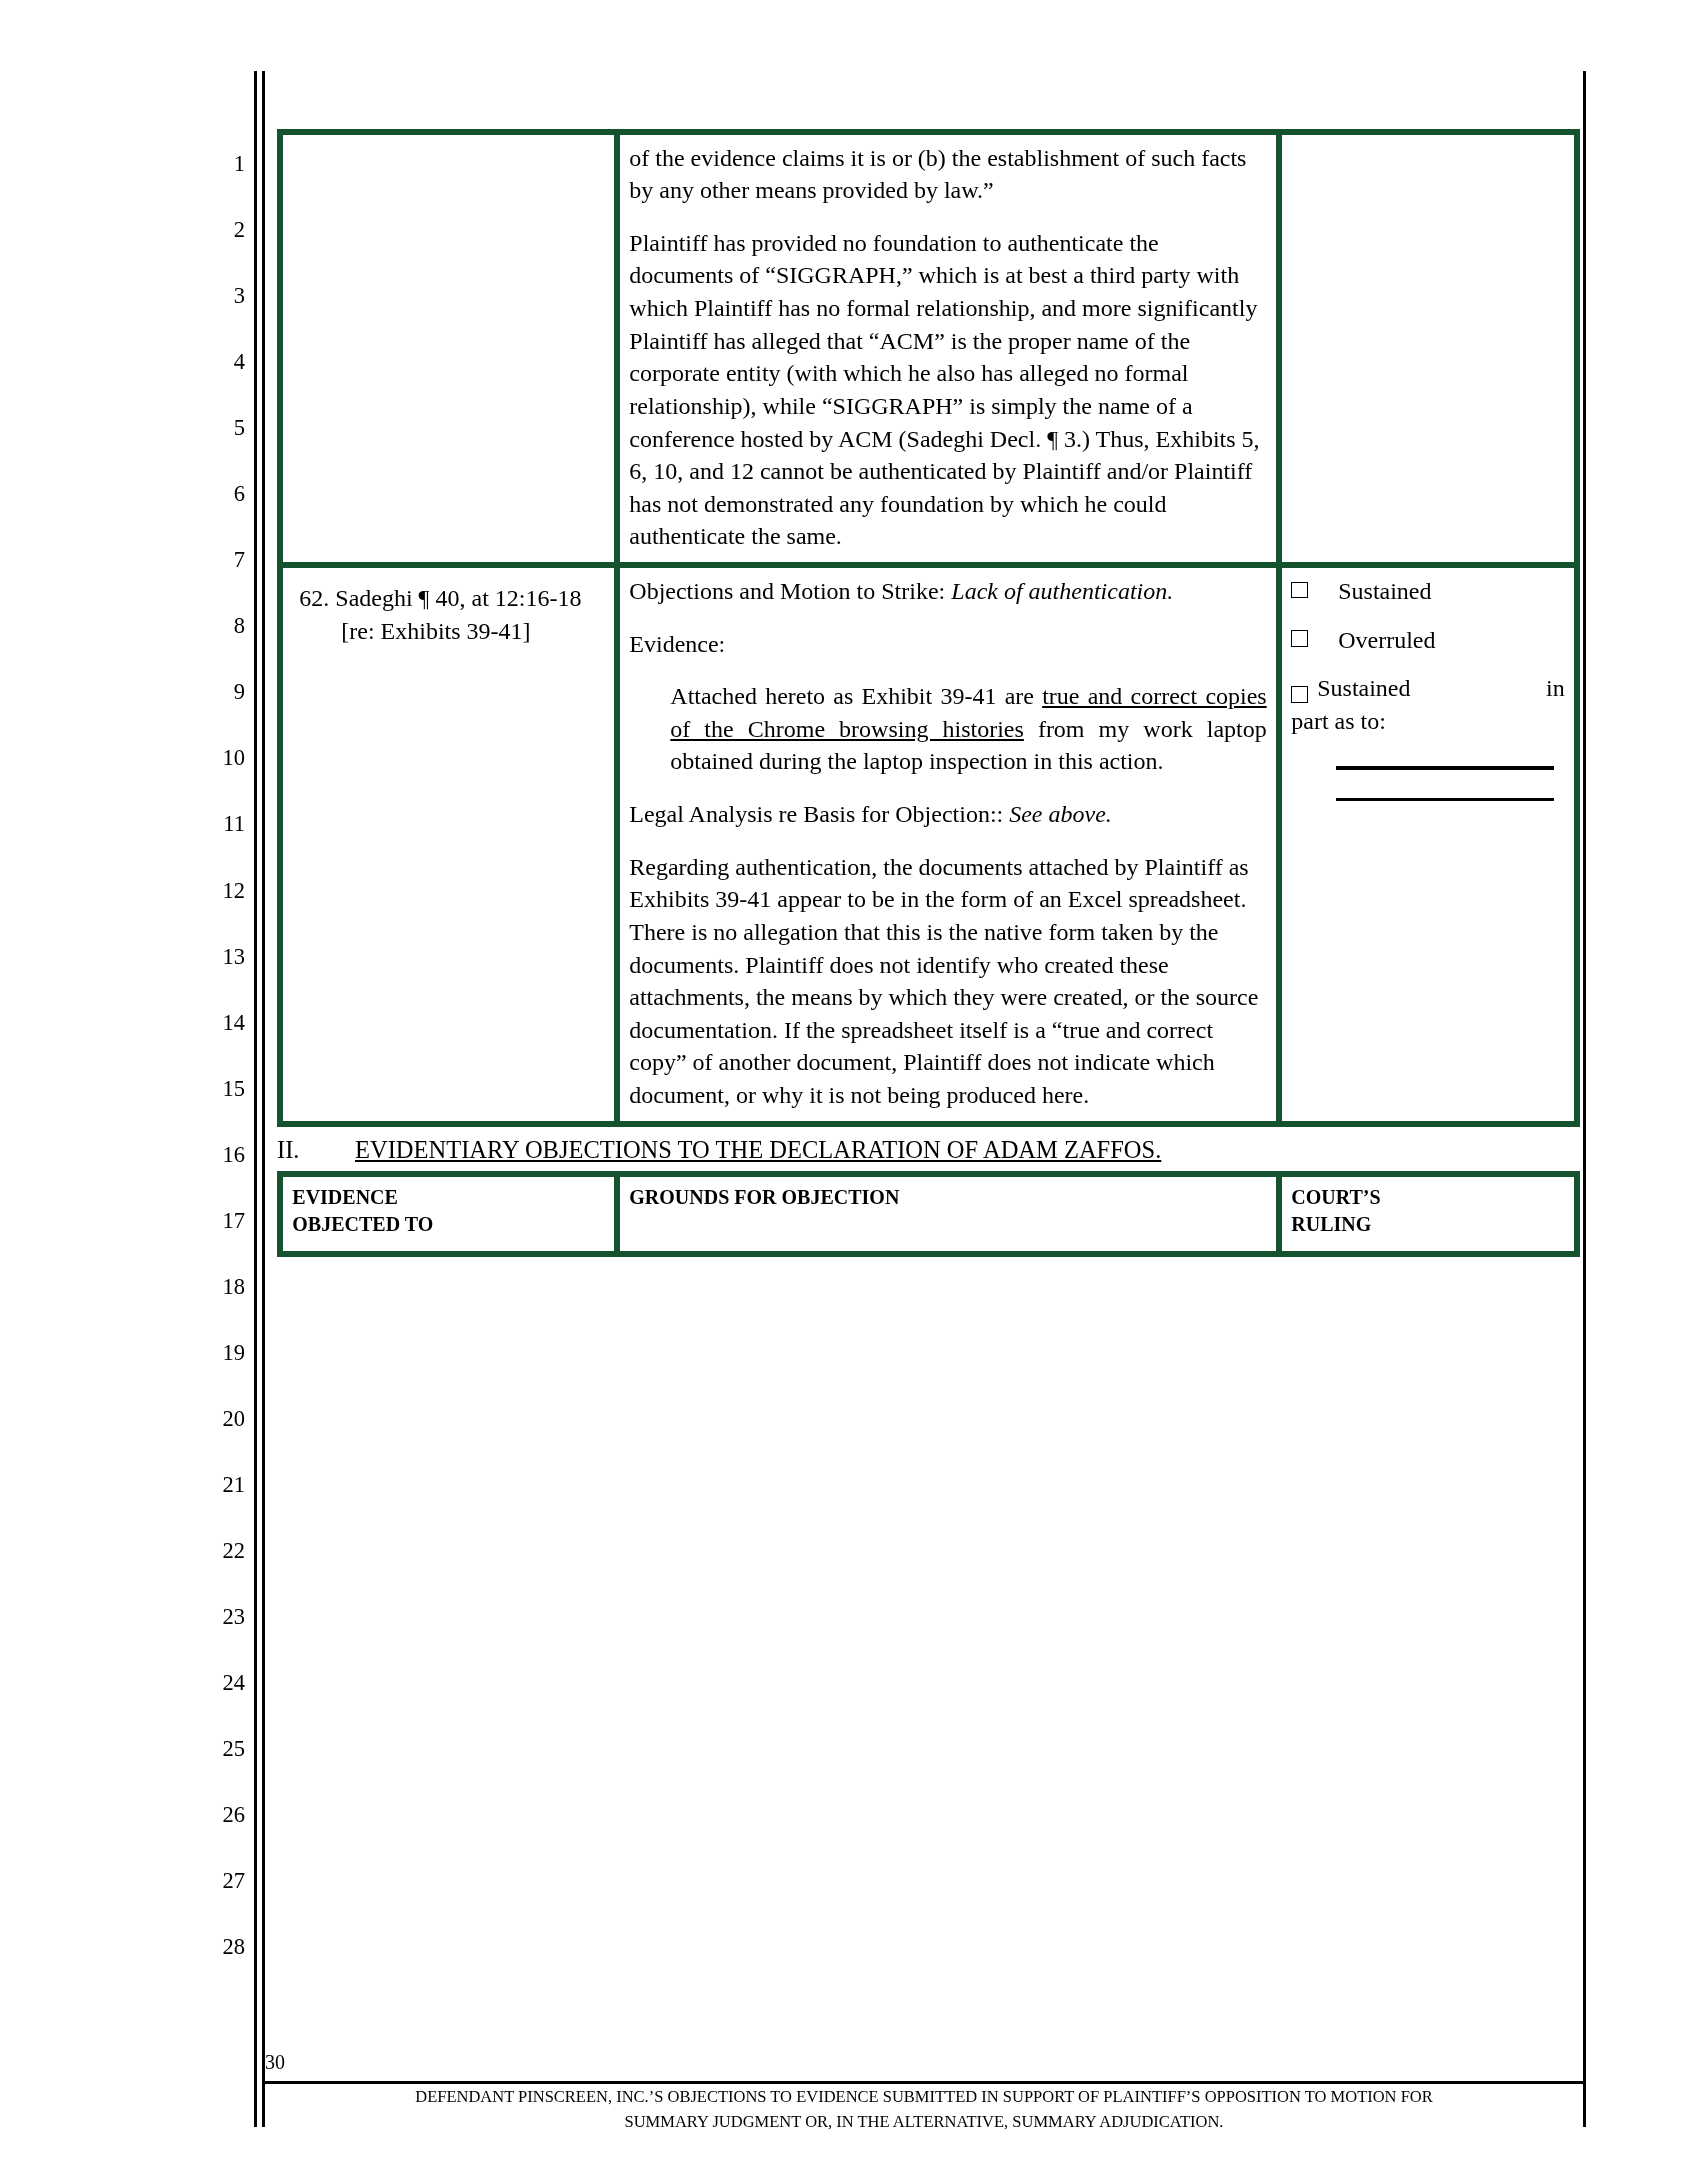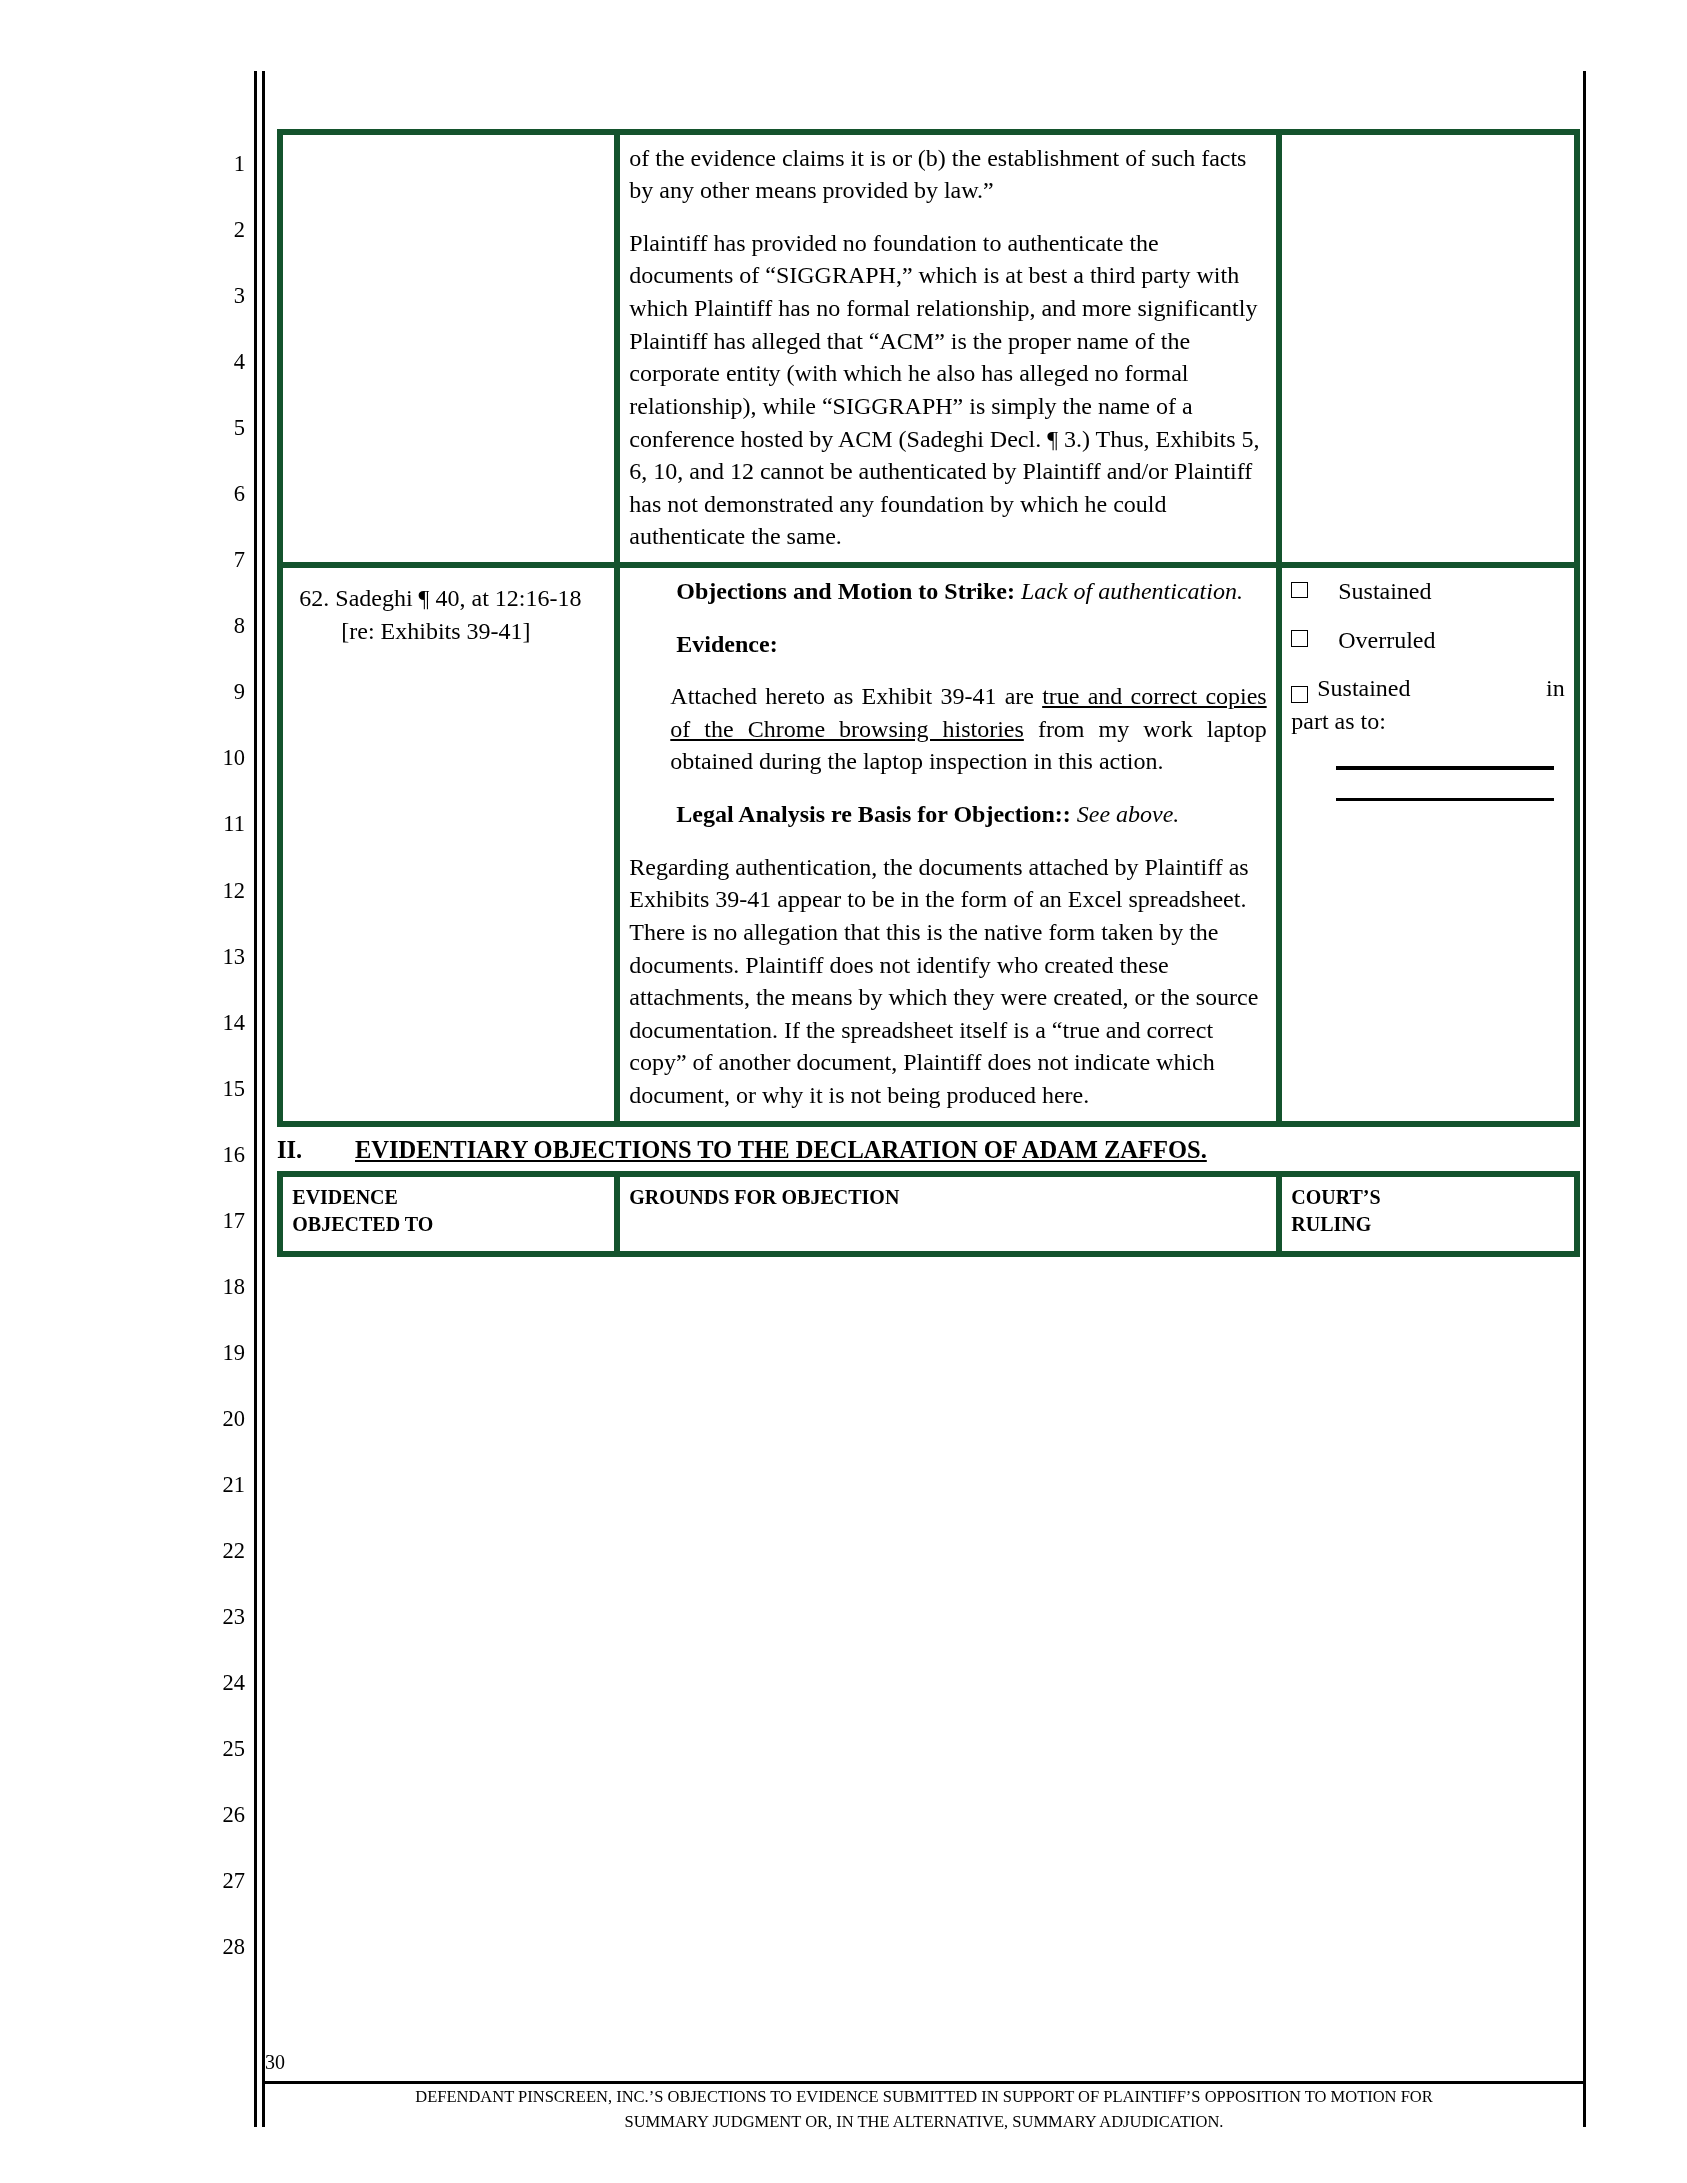--- a/index.html
+++ b/index.html
@@ -68,21 +68,21 @@
 
   .cell-p { margin: 0 0 20px 0; }
   .cell-p:last-child { margin-bottom: 0; }
 
   .evidence-item {
     padding-left: 42px;
     text-indent: -42px;
     margin: 7px;
   }
 
-  .lbl-bold { font-weight: bold; margin-left: 47px; }
+  .lbl-bold { font-weight: normal; }
   .ital { font-style: italic; }
 
   .quote-block {
     margin: 6px 0 20px 0;
     padding-left: 41px;
     text-align: justify;
   }
   .u { text-decoration: underline; }
 
   
@@ -111,21 +111,21 @@
     width: 218px;
     height: 3.3px;
     background: #000000;
     margin: 29px 0 0 45px;
   }
   .fill-line.second { margin-top: 28px; }
 
   
   .section-heading {
     font-size: 24.5px;
-    font-weight: bold;
+    font-weight: normal;
     margin: 9.3px 0 6.6px 0;
     display: flex;
     align-items: baseline;
   }
   .section-heading .num { width: 78px; flex: none; }
   .section-heading .txt { text-decoration: underline; }
 
   
   table.obj td.hdr {
     font-weight: bold;

